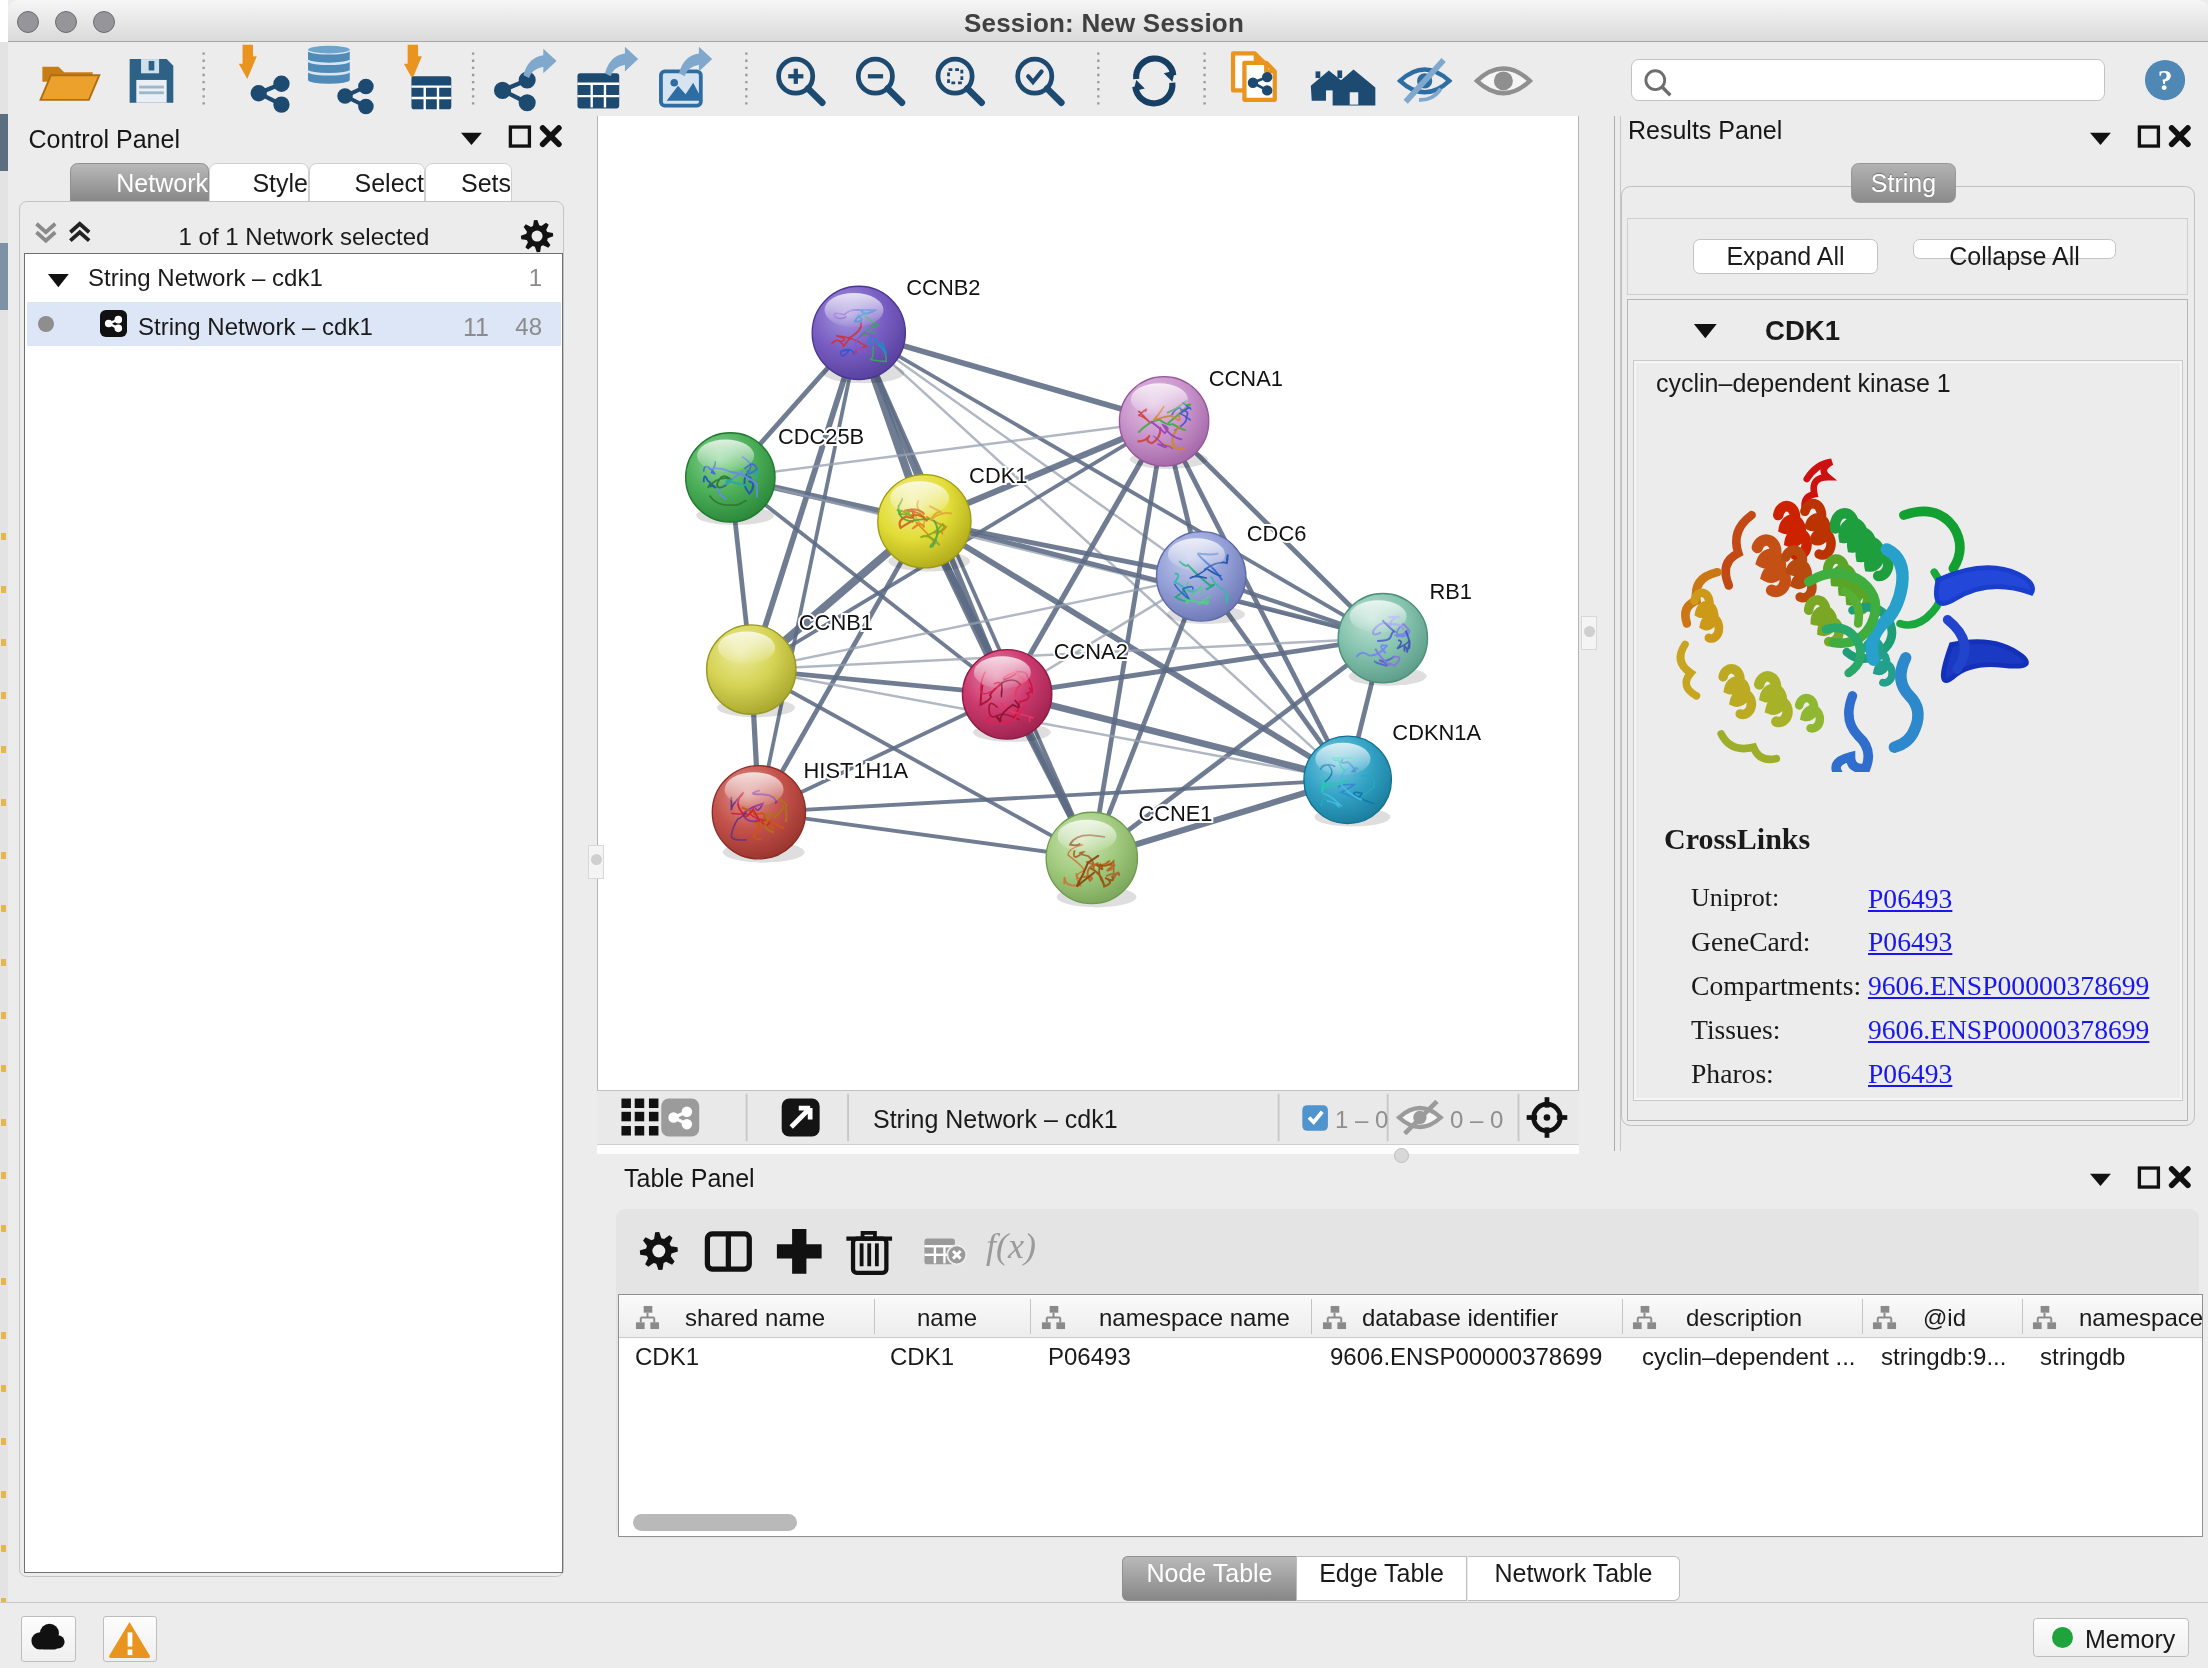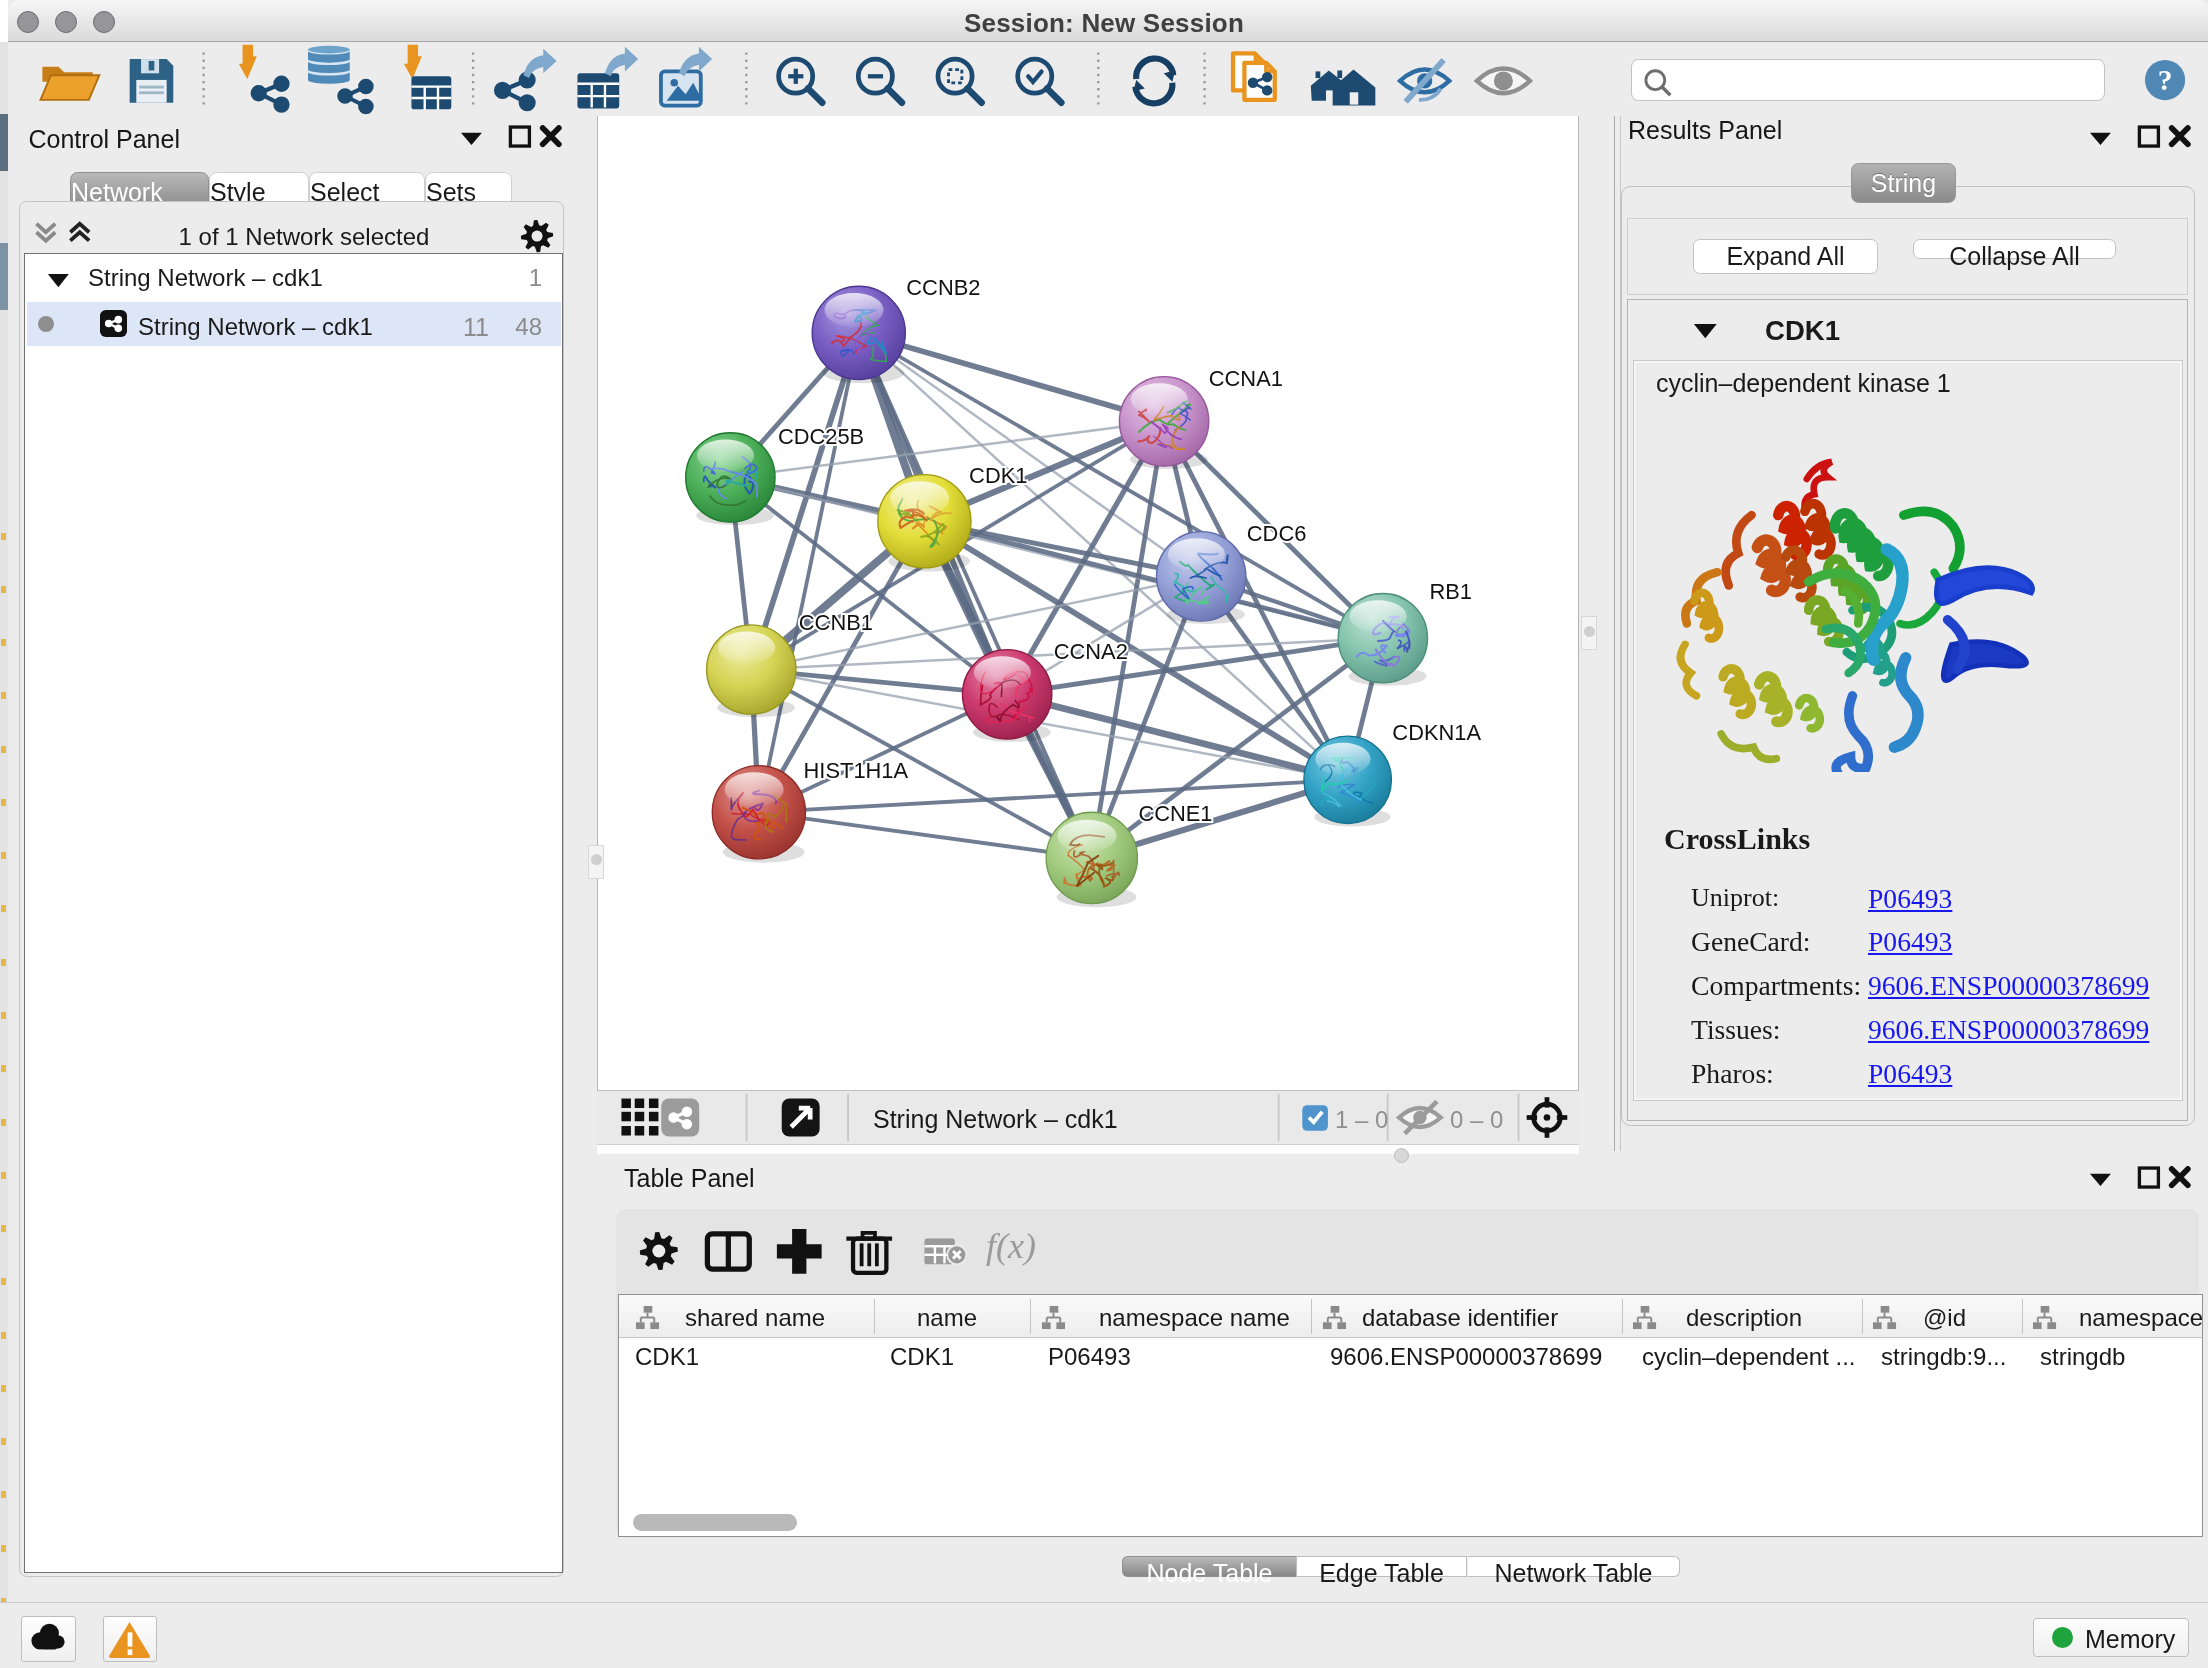--- a/index.html
+++ b/index.html
@@ -4,25 +4,25 @@
 *{margin:0;padding:0;box-sizing:border-box}
 html,body{width:2208px;height:1668px;overflow:hidden}
 body{font-family:"Liberation Sans",sans-serif;background:#ececec;position:relative;color:#1a1a1a}
 .abs{position:absolute}
 .titlebar{left:7.6px;top:0;width:2201px;height:42px;background:linear-gradient(#f6f6f6,#dadada);
  border-bottom:1px solid #a5a5a5;border-radius:11.4px 11.4px 0 0}
 .tl{width:22px;height:22px;border-radius:50%;background:#95959a;border:1px solid #6b6b70;top:10.5px}
 .title{width:100%;text-align:center;top:7.6px;font-size:26px;font-weight:700;color:#404040;letter-spacing:0.2px}
 .searchbox{left:1631px;top:59px;width:474px;height:42px;background:#fff;border:1.9px solid #c2c2c2;border-radius:7.6px}
 .panel-title{font-size:25px;color:#161616}
-.tab{position:absolute;top:172px;height:39px;background:#fff;border:1px solid #cfcfcf;font-size:25px;
- text-align:left;border-radius:7.6px 7.6px 0 0;line-height:39px}
+.tab{position:absolute;top:163px;height:39px;background:#fff;border:1px solid #cfcfcf;font-size:25px;
+ text-align:right;border-radius:7.6px 7.6px 0 0;line-height:39px}
 .gray{color:#8b8b8b}
 .btn{position:absolute;background:#fff;border:1px solid #c3c3c3;border-radius:6.7px;font-size:25px;text-align:center}
-.seg{position:absolute;top:1556px;height:21px;border:1px solid #bdbdbd;background:#fff;font-size:25px;text-align:center;line-height:33px}
+.seg{position:absolute;top:1556px;height:45px;border:1px solid #bdbdbd;background:#fff;font-size:25px;text-align:center;line-height:33px}
 .nl{font-family:"Liberation Sans",sans-serif;font-size:23px;fill:#111;paint-order:stroke;stroke:#ffffff;stroke-width:4px}
 .hrow{position:absolute;font-size:24px}
 .link{color:#1717ee;text-decoration:underline}
 .serif{font-family:"Liberation Serif",serif}
 .tabsel{background:linear-gradient(#b9b9b9,#878787) !important;color:#fff !important;border-color:#8f8f8f !important}
 </style></head>
 <body>
 <div class="abs" style="left:0;top:0;width:7.6px;height:1668px;background:#e3e3e3"></div>
 <div class="abs" style="left:0;top:0;width:7.6px;height:42px;background:#ffffff"></div>
 <div class="abs" style="left:1px;top:533px;width:4.8px;height:6.7px;background:#e7b64a"></div>

